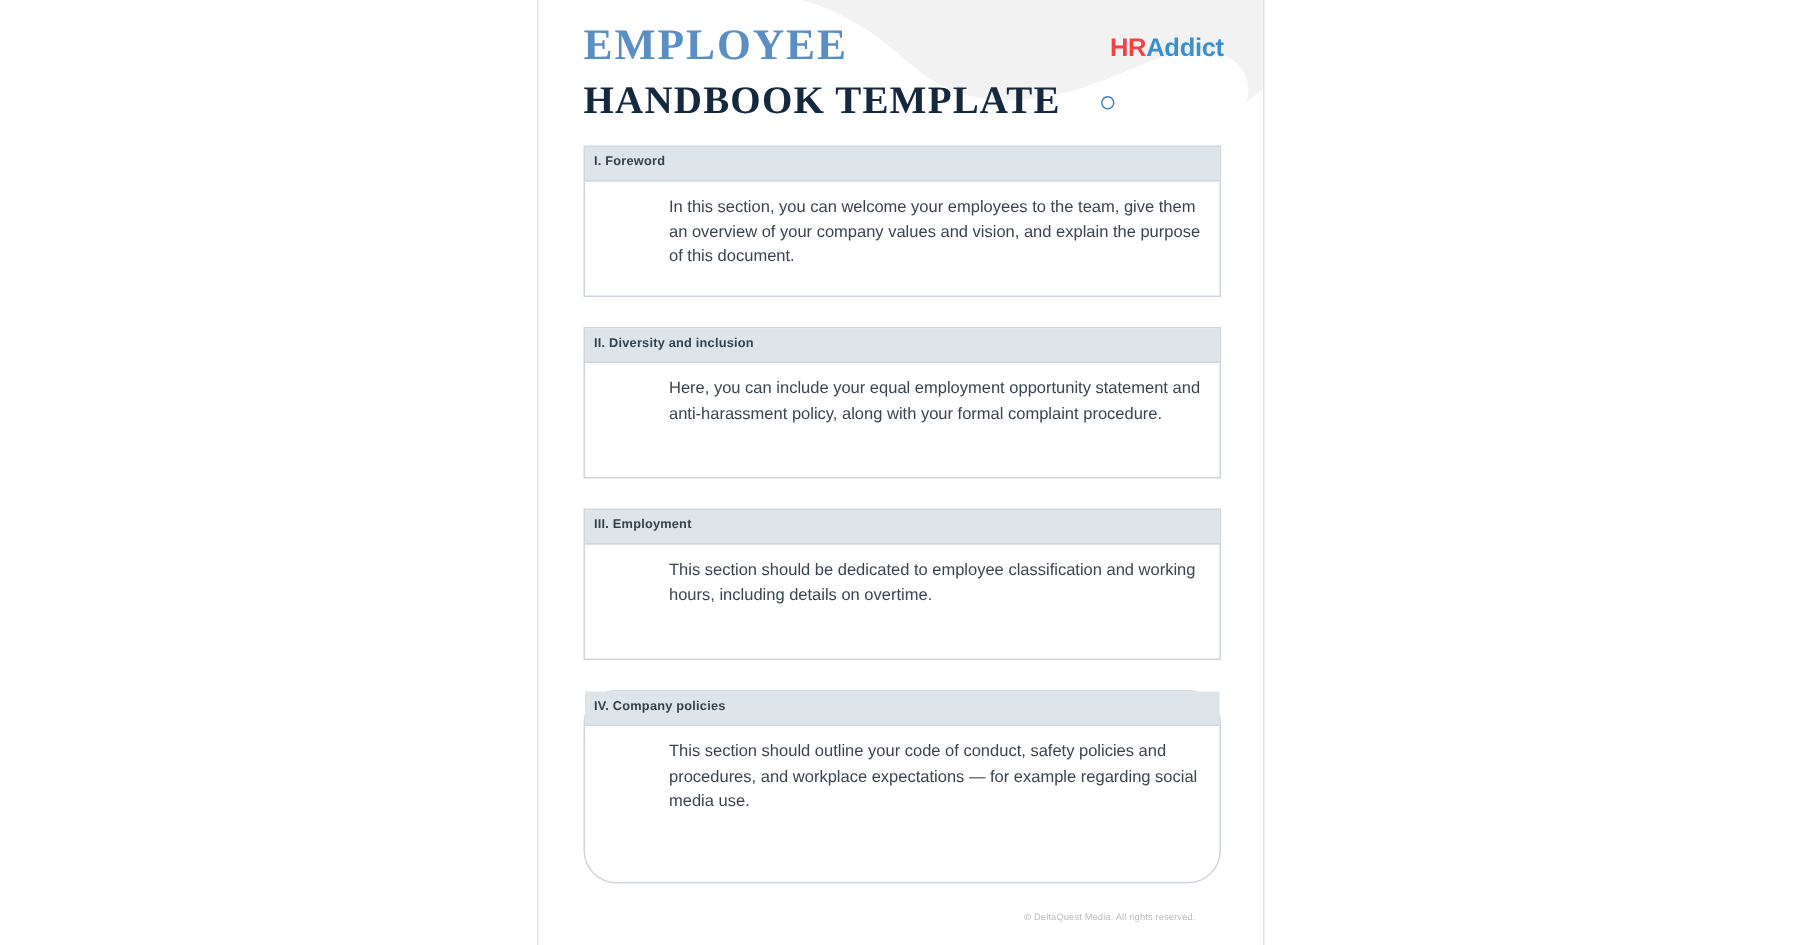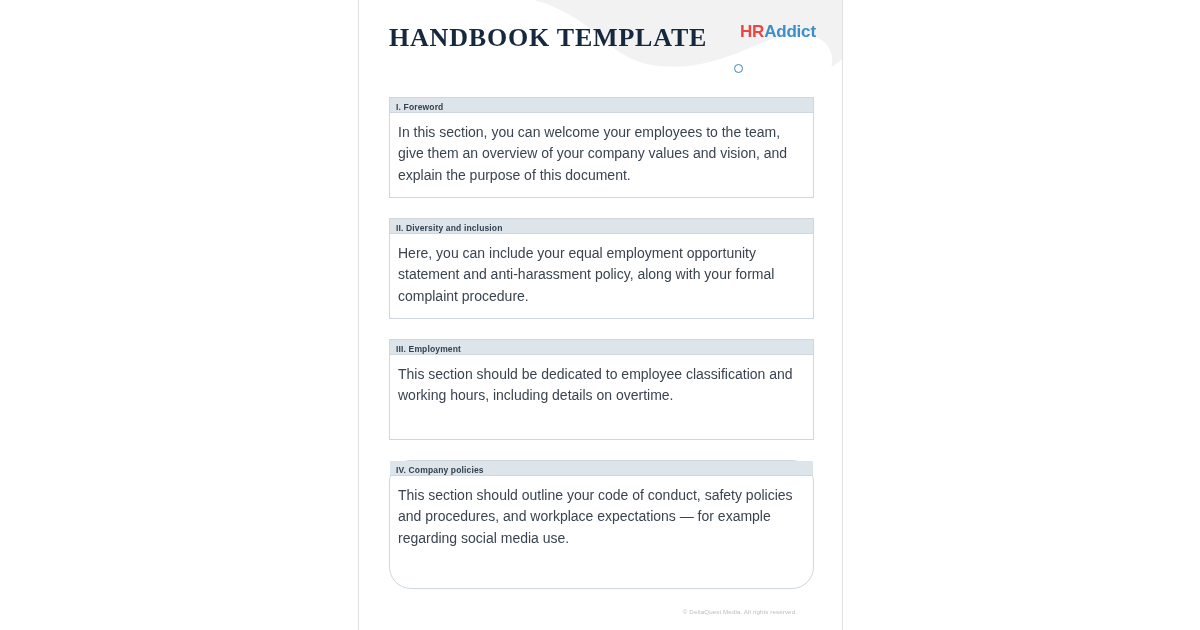--- a/index.html
+++ b/index.html
@@ -113,31 +113,32 @@
 
   .section {
     border: 1px solid #cfd6dd;
     box-sizing: border-box;
     margin-bottom: 20px;
     background: #ffffff;
   }
   .section-head {
     background: #dde4ea;
     border-bottom: 1px solid #cfd6dd;
-    padding: 4px 6px 0 6px;
+    padding: 4px 6px 8px 6px;
     font-size: 8.5px;
     font-weight: bold;
     letter-spacing: 0.15px;
     color: #33424f;
   }
   .section-body {
     padding: 9px 8px 8px 8px;
-    font-size: 14px;
+    font-size: 11px;
     line-height: 1.52;
     color: #3a4450;
+    margin-left: 48px;
   }
   .sec-h-1 { height: 101px; }
   .sec-h-2 { height: 101px; }
   .sec-h-3 { height: 101px; }
   .sec-h-4 { height: 129px; border-radius: 22px; }
 
   
   .doc-footer {
     position: absolute;
     left: 0;
@@ -166,20 +167,21 @@
                C 262 62 248 40 222 22
                C 206 11 190 4 175 0 Z" fill="#f2f2f2"></path>
       <path d="M 340 100 L 485 100 L 485 58
                C 470 70 452 82 425 88
                C 400 94 368 96 340 100 Z" fill="#ffffff"></path>
     </svg>
 
     <div class="doc-header">
 
       <div class="title-block">
+        <div class="title-line1">EMPLOYEE</div>
         <div class="title-line2">HANDBOOK TEMPLATE</div>
       </div>
 
       <div class="brand-logo">
         <span class="brand-hr">HR</span><span class="brand-addict">Addict</span>
       </div>
 
       <div class="deco-circle"></div>
     </div>
 

